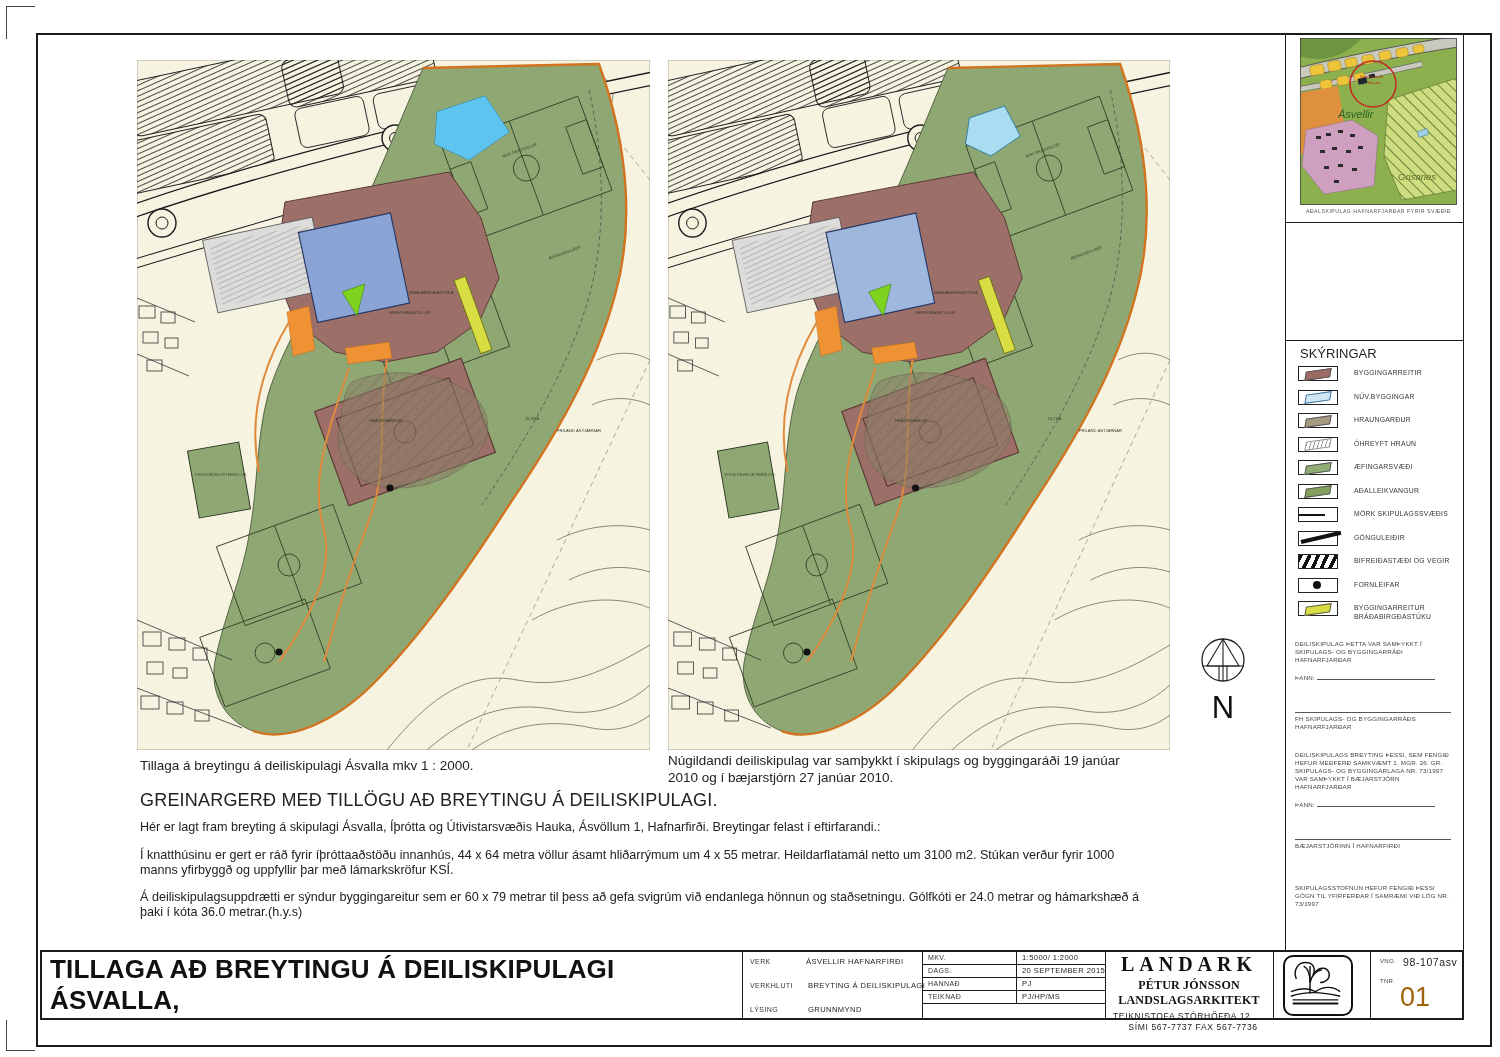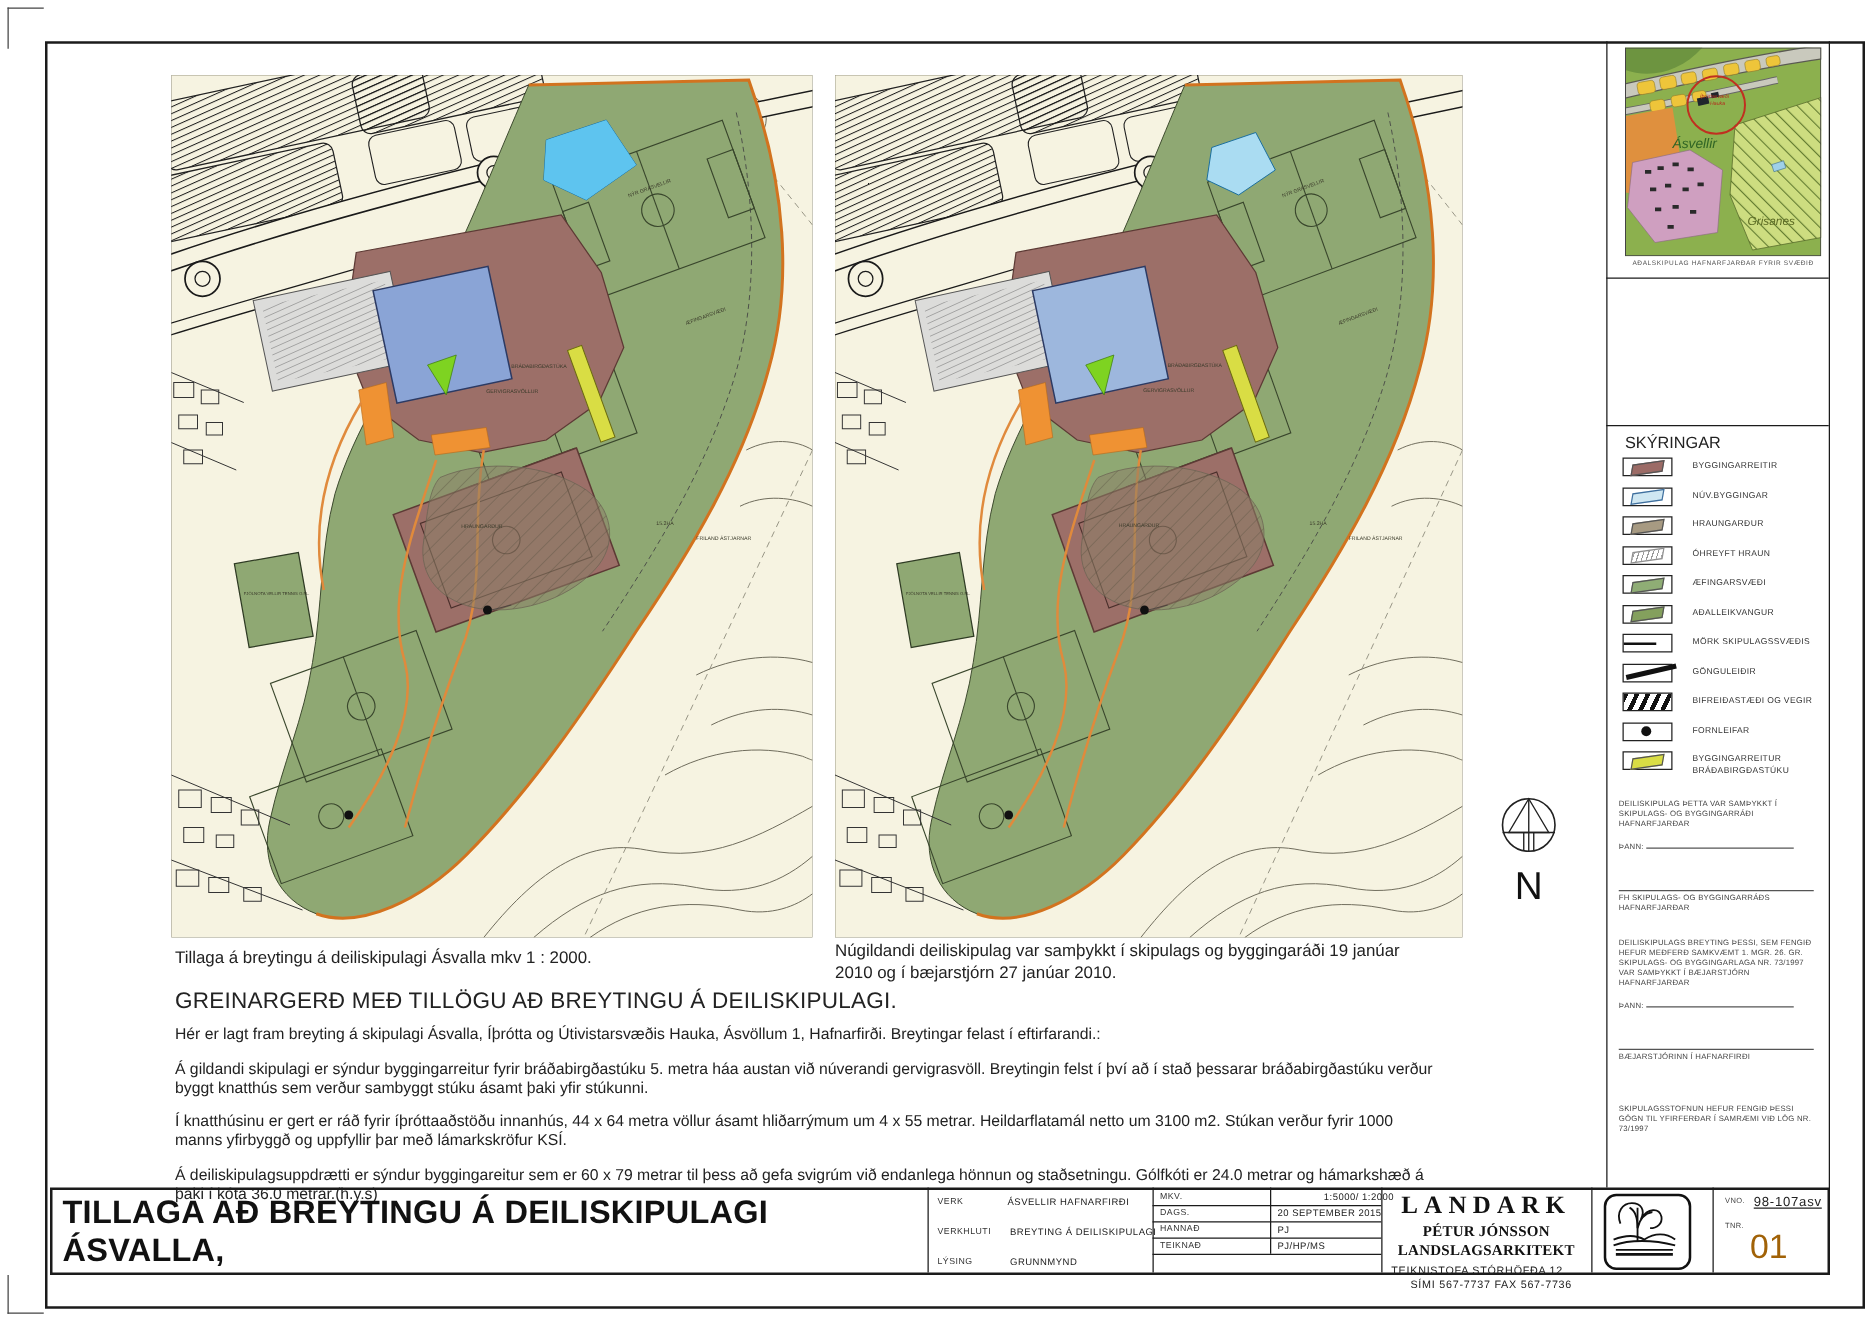--- a/index.html
+++ b/index.html
@@ -364,21 +364,20 @@
       </g>
     </svg>
   </div>
 
   <div class="abs caption" style="left:140px;top:757px;width:500px;">Tillaga á breytingu á deiliskipulagi Ásvalla mkv 1 : 2000.</div>
   <div class="abs caption" style="left:668px;top:752px;width:470px;">Núgildandi deiliskipulag var samþykkt í skipulags og byggingaráði 19 janúar 2010 og í bæjarstjórn 27 janúar 2010.</div>
 
   <div class="abs" style="left:140px;top:790px;width:1010px;">
     <div class="rep-head" style="margin-bottom:9px;">GREINARGERÐ MEÐ TILLÖGU AÐ BREYTINGU Á DEILISKIPULAGI.</div>
     <p class="rep-p">Hér er lagt fram breyting á skipulagi  Ásvalla, Íþrótta og Útivistarsvæðis Hauka, Ásvöllum 1, Hafnarfirði.   Breytingar felast í eftirfarandi.:</p>
-    <p class="rep-p">Á gildandi skipulagi er sýndur byggingarreitur fyrir bráðabirgðastúku 5. metra háa austan við núverandi gervigrasvöll.  Breytingin felst í því að í stað þessarar bráðabirgðastúku verður byggt knatthús sem verður sambyggt stúku ásamt þaki yfir stúkunni.</p>
     <p class="rep-p">Í knatthúsinu er gert er ráð fyrir íþróttaaðstöðu innanhús,  44 x 64 metra völlur ásamt hliðarrýmum um 4 x 55 metrar.  Heildarflatamál netto um 3100 m2.  Stúkan verður fyrir 1000 manns yfirbyggð og uppfyllir þar með lámarkskröfur KSÍ.</p>
     <p class="rep-p" style="margin-bottom:0;">Á deiliskipulagsuppdrætti er sýndur byggingareitur sem er 60 x 79  metrar til þess að gefa svigrúm við endanlega hönnun og staðsetningu. Gólfkóti er  24.0 metrar og hámarkshæð á þaki í kóta 36.0 metrar.(h.y.s)</p>
   </div>
 
   <div class="vline" style="left:1285px;top:33px;height:917px;"></div>
   <div class="vline" style="left:1463px;top:33px;height:985px;"></div>
   <div class="hline" style="left:1285px;top:222px;width:178px;"></div>
   <div class="hline" style="left:1285px;top:340px;width:178px;"></div>
 
   <div class="abs" style="left:1300px;top:38px;width:157px;height:167px;">
@@ -561,21 +560,21 @@
   <div class="abs tb-val" style="left:808px;top:981px;">BREYTING Á DEILISKIPULAGI</div>
   <div class="abs tb-lab" style="left:750px;top:1006px;">LÝSING</div>
   <div class="abs tb-val" style="left:808px;top:1005px;">GRUNNMYND</div>
 
   <div class="rowline" style="left:922px;top:964px;width:183px;"></div>
   <div class="rowline" style="left:922px;top:977px;width:183px;"></div>
   <div class="rowline" style="left:922px;top:990px;width:183px;"></div>
   <div class="rowline" style="left:922px;top:1003px;width:183px;"></div>
   <div class="vline thin" style="left:1016px;top:950px;height:53px;"></div>
   <div class="abs tb-lab" style="left:928px;top:954px;">MKV.</div>
-  <div class="abs tb-val" style="left:1022px;top:953px;margin-left:37px;">1:5000/ 1:2000</div>
+  <div class="abs tb-val" style="left:1022px;top:953px;">1:5000/ 1:2000</div>
   <div class="abs tb-lab" style="left:928px;top:967px;">DAGS.</div>
   <div class="abs tb-val" style="left:1022px;top:966px;">20 SEPTEMBER 2015</div>
   <div class="abs tb-lab" style="left:928px;top:980px;">HANNAÐ</div>
   <div class="abs tb-val" style="left:1022px;top:979px;">PJ</div>
   <div class="abs tb-lab" style="left:928px;top:993px;">TEIKNAÐ</div>
   <div class="abs tb-val" style="left:1022px;top:992px;">PJ/HP/MS</div>
 
   <div class="abs" style="left:1105px;top:953px;width:168px;text-align:center;">
     <div class="landark">LANDARK</div>
     <div class="landark-sub" style="margin-top:2px;">PÉTUR JÓNSSON LANDSLAGSARKITEKT</div>
@@ -591,17 +590,17 @@
         <line x1="27" y1="10" x2="27" y2="40"></line>
         <path d="M6,38 C16,34 26,34 33,38 C42,32 52,32 60,38"></path>
         <path d="M6,43 C20,38 40,38 60,43"></path>
         <path d="M8,47 H58"></path>
         <path d="M8,51 H58" stroke-width="2.4"></path>
       </g>
     </svg>
   </div>
 
   <div class="abs vno-lab" style="left:1380px;top:958px;">VNO.</div>
-  <div class="abs vno-val" style="left:1403px;top:956px;text-decoration:underline;">98-107asv</div>
+  <div class="abs vno-val" style="left:1403px;top:956px;">98-107asv</div>
   <div class="abs vno-lab" style="left:1380px;top:978px;">TNR.</div>
   <div class="abs tnr-val" style="left:1400px;top:982px;">01</div>
 
 </div>
 
 </body></html>

